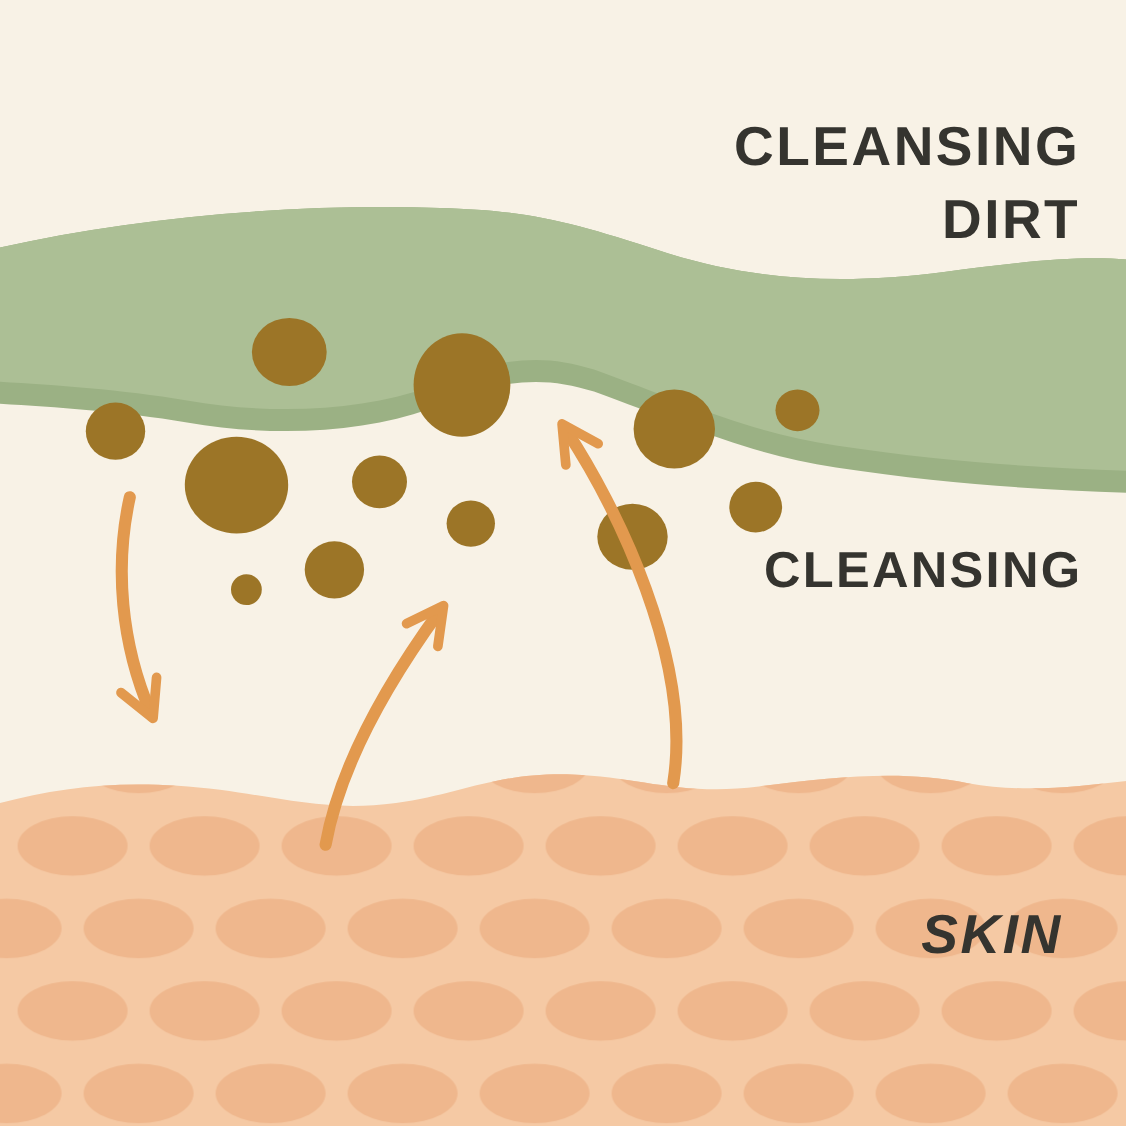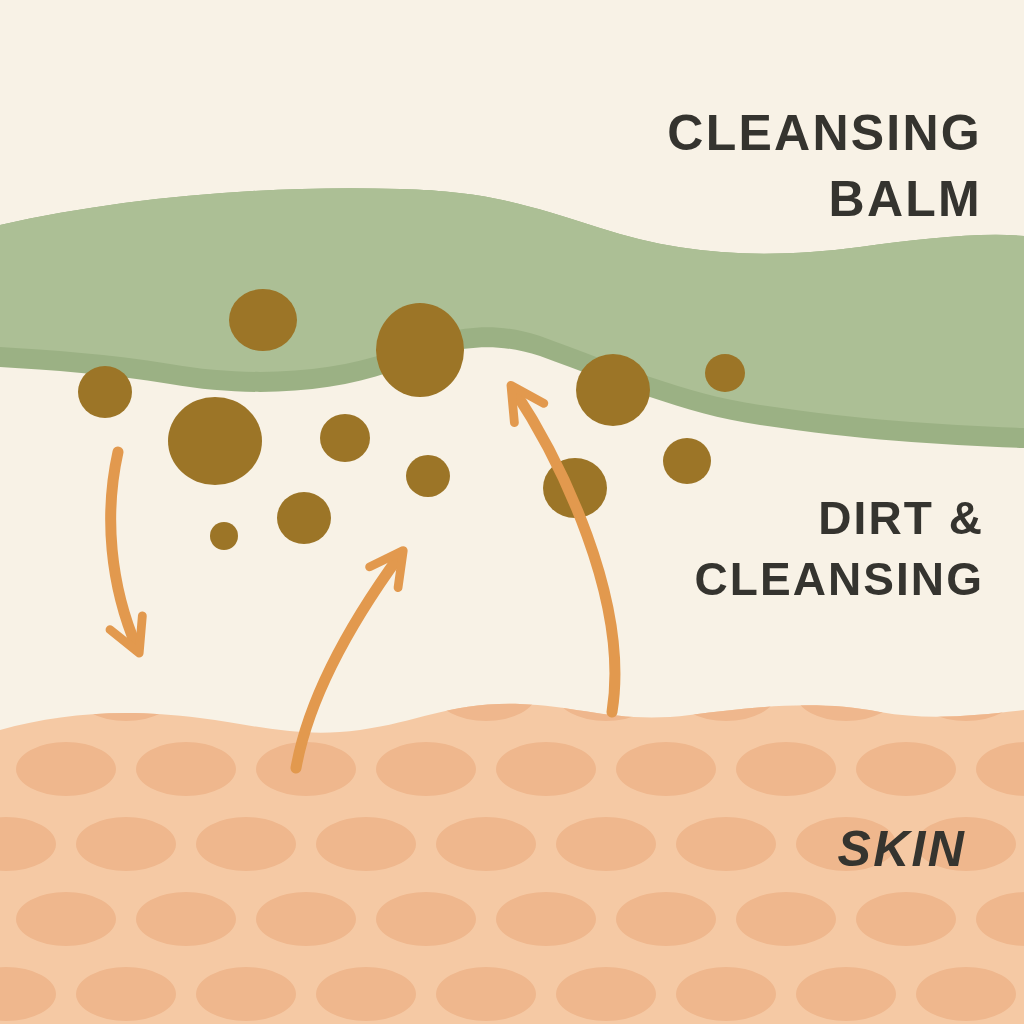--- a/index.html
+++ b/index.html
@@ -134,25 +134,24 @@
 
     <g>
       <path class="arrow" marker-end="url(#arrow-head)" d="M118,452 C 104,515 110,585 137,648"></path>
       <path class="arrow" marker-end="url(#arrow-head)" d="M296,768 C 310,690 360,610 400,555"></path>
       <path class="arrow" marker-end="url(#arrow-head)" d="M612,712 C 630,600 560,460 514,390"></path>
     </g>
   </svg>
 
   <div class="label label-balm">
     <span>CLEANSING</span>
-    <span>BALM</span>
+    <span>DIRT</span>
   </div>
 
   <div class="label label-dirt">
-    <span>DIRT &amp;</span>
     <span>CLEANSING</span>
   </div>
 
   <div class="label label-skin">
     <span>SKIN</span>
   </div>
 
 </div>
 
 </body></html>

